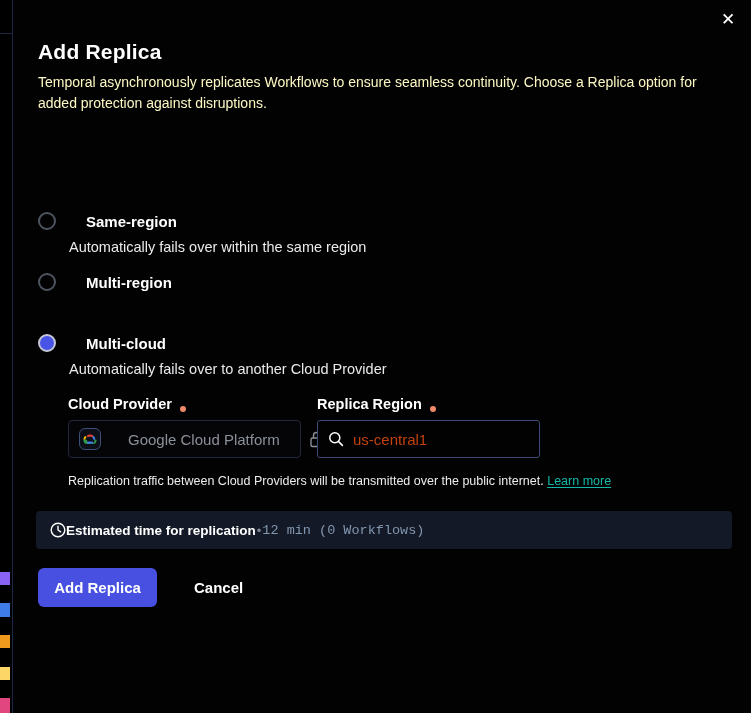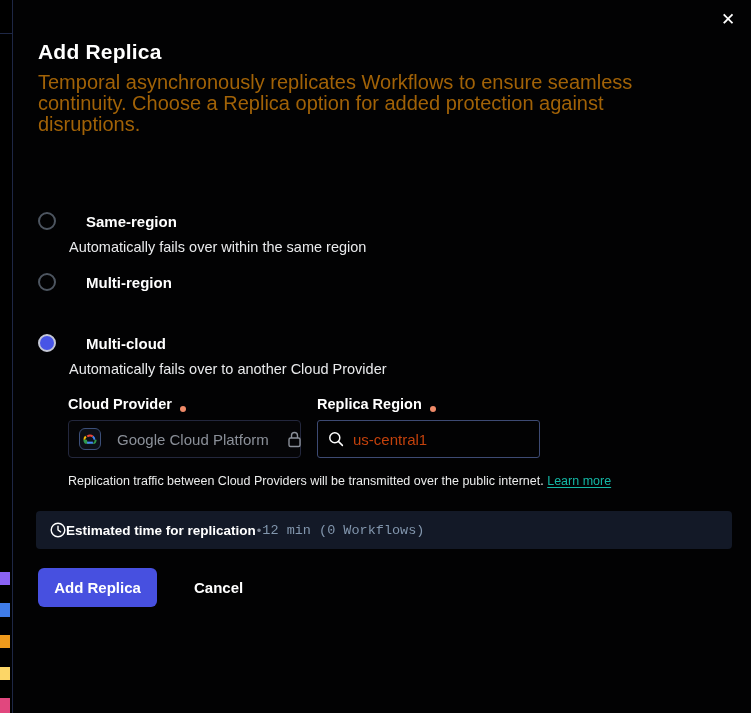--- a/index.html
+++ b/index.html
@@ -12,22 +12,22 @@
   .stripe { position:absolute; left:0; width:10px; }
 
   
   .modal { position:absolute; left:13px; top:0; width:738px; height:713px; background:#020203; }
 
   .close-btn { position:absolute; top:9px; right:13px; width:20px; height:20px;
                display:flex; align-items:center; justify-content:center; cursor:pointer;
                font-size:17px; color:#fff; line-height:1; }
 
   .title { position:absolute; left:25px; top:40px; font-size:21px; font-weight:bold; letter-spacing:.2px; }
-  .subtitle { position:absolute; left:25px; top:72px; width:668px; font-size:20px;
-              line-height:21px; color:#a16207; }
+  .subtitle { position:absolute; left:25px; top:72px; width:668px; font-size:14px;
+              line-height:21px; color:#fef9c3; }
 
   
   .pricing-banner { position:absolute; left:23px; top:130px; width:696px; height:58px;
                     background:#1f2250; border:1px solid #5a5fc8; border-radius:4px;
                     display:flex; align-items:center; padding:0 18px; gap:7px; font-size:14px; }
   .info-icon { width:16px; height:16px; flex:0 0 auto; display:block; }
   .pricing-link { color:#fff; text-decoration:underline; text-underline-offset:3px; cursor:pointer; }
 
   
   .option { position:absolute; left:25px; }
@@ -38,21 +38,21 @@
   .opt-label { font-size:15px; font-weight:bold; cursor:pointer; }
   .opt-desc { margin:9px 0 0 31px; font-size:14.5px; color:#e9eaec; }
 
   
   .field-label { position:absolute; top:396px; display:flex; align-items:flex-end; gap:8px;
                  font-size:14.5px; font-weight:bold; }
   .req-dot { width:6px; height:6px; border-radius:50%; background:#ef8a68; margin-top:1px; }
 
   .provider-box { position:absolute; left:55px; top:420px; width:233px; height:38px;
                   border:1px solid #23273d; border-radius:4px; background:#050507;
-                  display:flex; align-items:center; padding:8px 10px; gap:16px; }
+                  display:flex; align-items:center; padding:8px 10px; gap:27px; }
   .gcp-badge { width:22px; height:22px; border:1px solid #3c4f79; border-radius:6px;
                background:#0d1018; display:flex; align-items:center; justify-content:center; flex:0 0 auto; }
   .provider-text { font-size:15px; color:#8b9099; white-space:nowrap; }
   .lock-icon { margin-left:2px; flex:0 0 auto; }
 
   .region-box { position:absolute; left:304px; top:420px; width:223px; height:38px;
                 border:1px solid #3d4a73; border-radius:3px; background:#020203;
                 display:flex; align-items:center; padding:0 10px; gap:9px; }
   .region-input { background:transparent; border:none; outline:none; color:#c2410c;
                   font-size:15px; width:150px; font-family:"Liberation Sans", sans-serif; }

